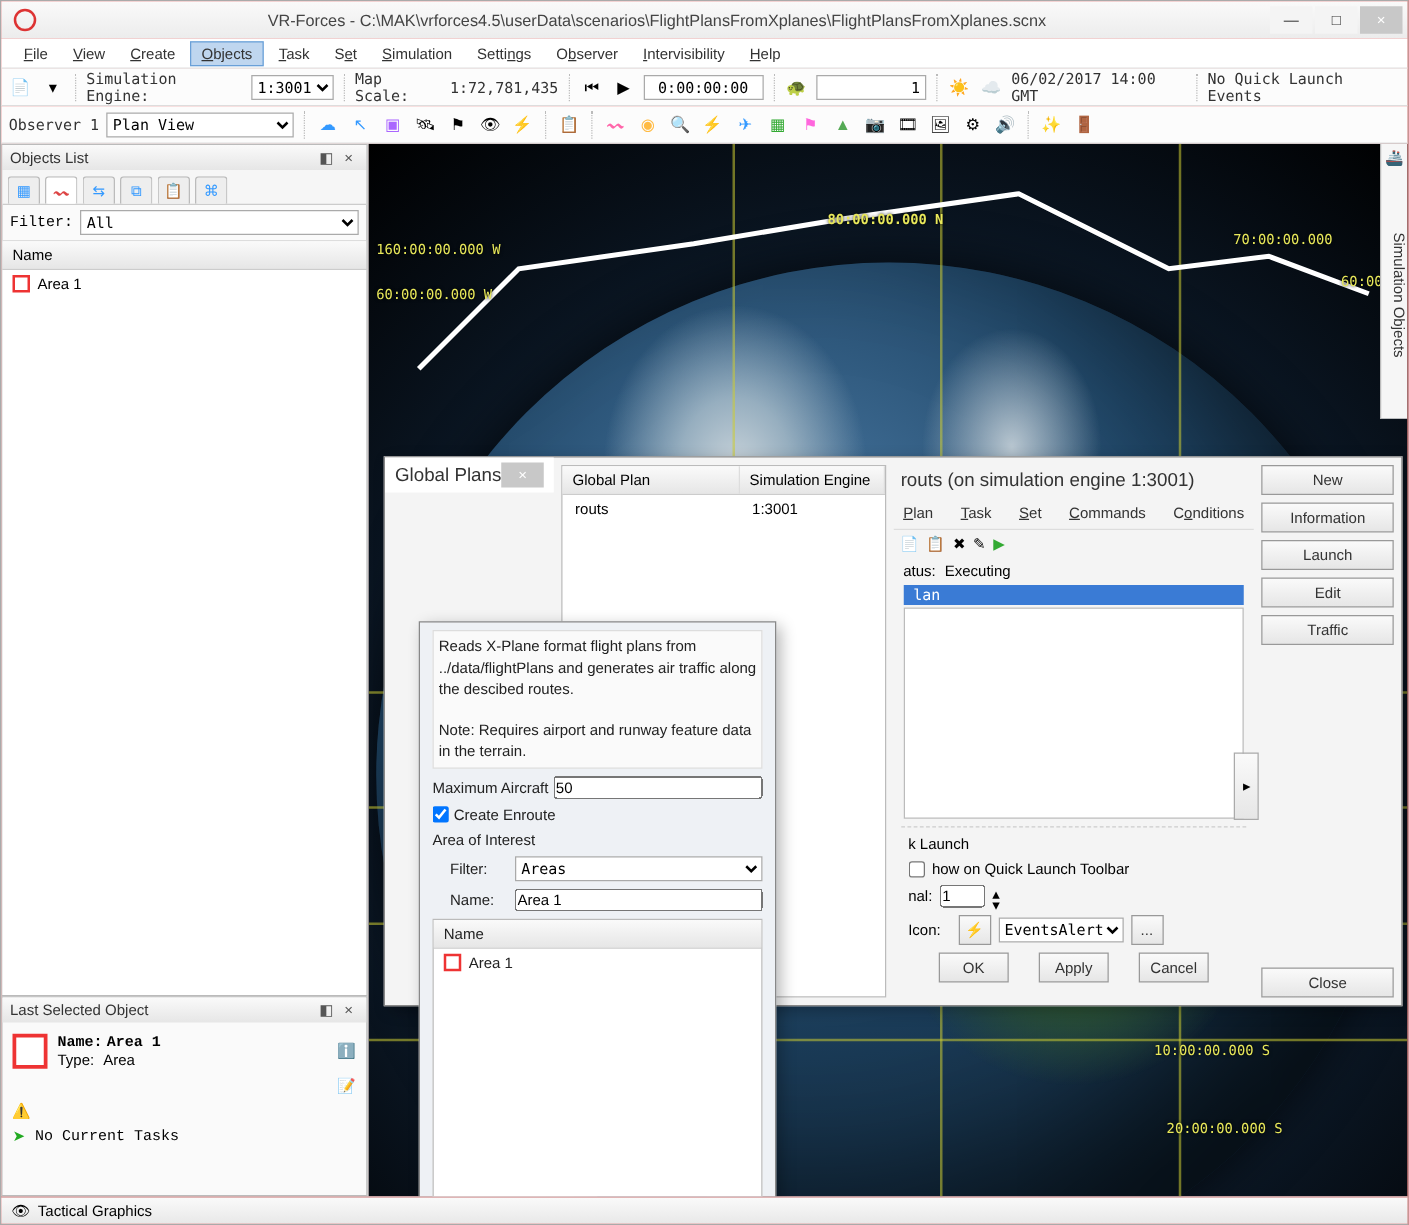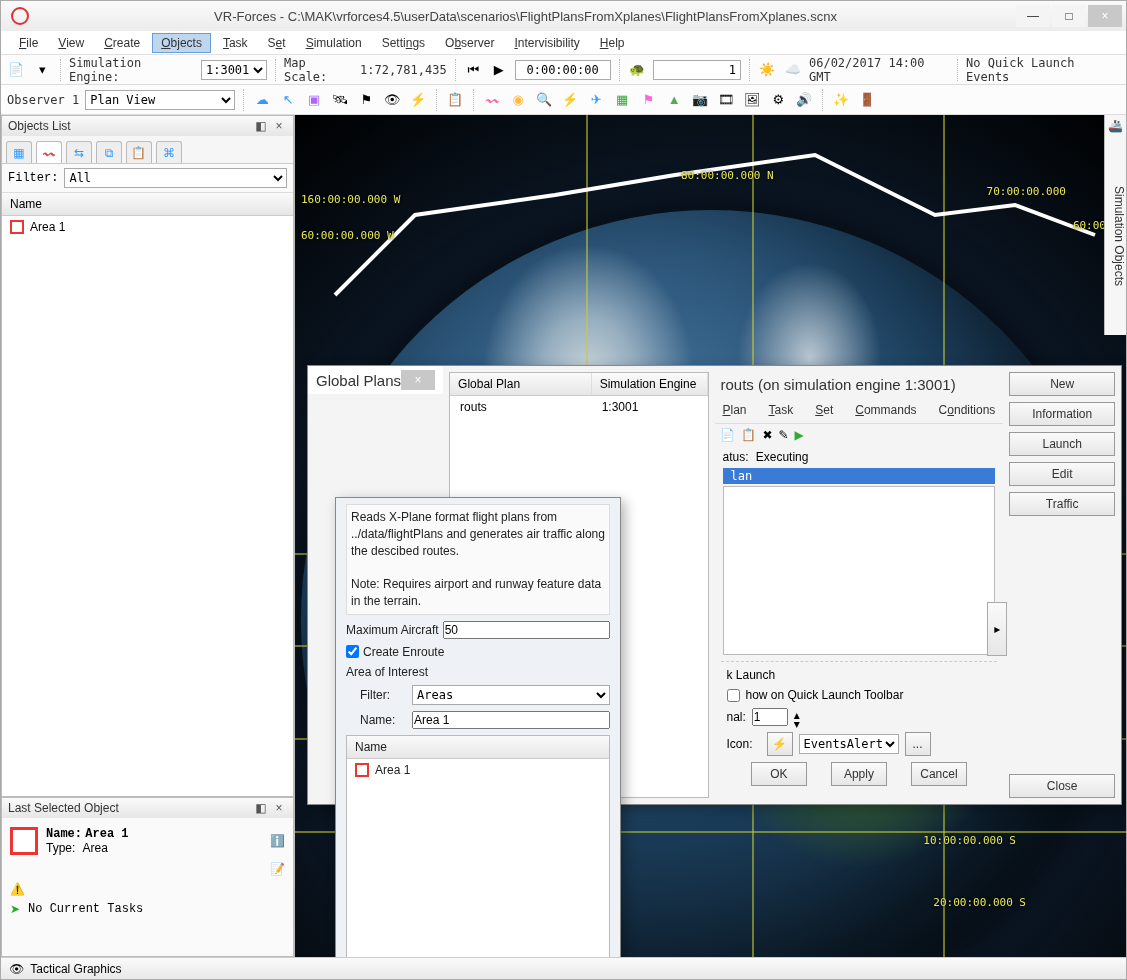--- a/index.html
+++ b/index.html
@@ -236,21 +236,21 @@
       <div class="gridline" style="left:55%;top:0;width:0;height:100%;"></div>
       <div class="gridline" style="left:35%;top:0;width:0;height:100%;"></div>
       <div class="gridline" style="left:78%;top:0;width:0;height:100%;"></div>
 
       <svg style="position:absolute;inset:0;" width="100%" height="100%">
         <polyline class="route" points="40,180 120,100 260,80 380,60 520,40 640,100 720,90 800,120"></polyline>
       </svg>
 
       <span class="coord" style="left:6px;top:78px;">160:00:00.000 W</span>
       <span class="coord" style="left:6px;top:114px;">60:00:00.000 W</span>
-      <span class="coord" style="left:386px;top:54px;">80:00:00.000 N</span>
+      <span class="coord" style="left:367px;top:54px;font-weight:bold;">80:00:00.000 N</span>
       <span class="coord" style="right:60px;top:70px;">70:00:00.000</span>
       <span class="coord" style="right:20px;top:104px;">60:00</span>
       <span class="coord" style="right:120px;bottom:170px;">0:00:00.000 N</span>
       <span class="coord" style="right:110px;bottom:110px;">10:00:00.000 S</span>
       <span class="coord" style="right:100px;bottom:48px;">20:00:00.000 S</span>
 
       <div class="sidebar-right">
         <span style="position:absolute;top:4px;left:3px;writing-mode:horizontal-tb;">🚢</span>
         <span>Simulation Objects</span>
       </div>

